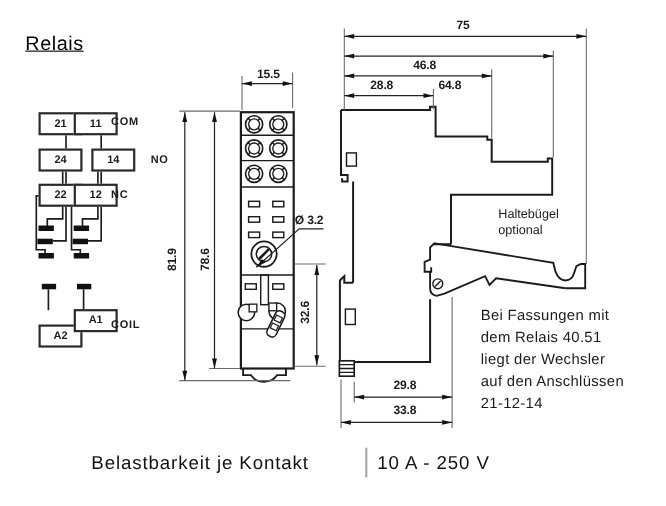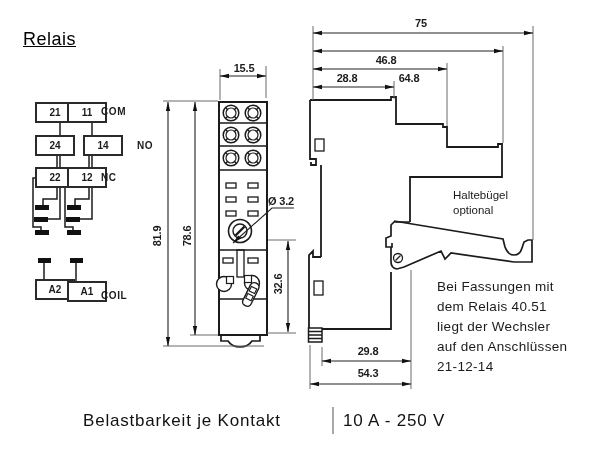--- a/index.html
+++ b/index.html
@@ -180,40 +180,40 @@
   <div class="abs title" style="left:23px;top:29px;">
     <div>Relais</div>
   </div>
 
   <div class="tbox" style="left:35px;top:102px;">21</div>
   <div class="tbox" style="left:67px;top:102px;">11</div>
   <div class="tbox" style="left:35px;top:135px;">24</div>
   <div class="tbox" style="left:83px;top:135px;">14</div>
   <div class="tbox" style="left:35px;top:167px;">22</div>
   <div class="tbox" style="left:67px;top:167px;">12</div>
-  <div class="tbox" style="left:35px;top:279px;">A2</div>
+  <div class="tbox" style="left:35px;top:295px;">A2</div>
   <div class="tbox" style="left:67px;top:281px;">A1</div>
 
   <div class="clabel" style="left:101px;top:106px;">COM</div>
   <div class="clabel" style="left:101px;top:140px;padding-left:36px;">NO</div>
   <div class="clabel" style="left:101px;top:172px;">NC</div>
   <div class="clabel" style="left:101px;top:290px;">COIL</div>
 
   <div class="dimh" style="left:244px;top:62px;">15.5</div>
   <div class="dimv" style="left:157px;top:236px;">81.9</div>
   <div class="dimv" style="left:187px;top:236px;">78.6</div>
   <div class="dimh" style="left:281px;top:195px;">Ø 3.2</div>
   <div class="dimv" style="left:278px;top:284px;">32.6</div>
 
   <div class="dimh" style="left:421px;top:17px;">75</div>
   <div class="dimh" style="left:409px;top:36px;margin-top:36px;">64.8</div>
   <div class="dimh" style="left:386px;top:54px;">46.8</div>
   <div class="dimh" style="left:347px;top:72px;">28.8</div>
   <div class="dimh" style="left:368px;top:345px;">29.8</div>
-  <div class="dimh" style="left:368px;top:367px;">54.3</div>
+  <div class="dimh" style="left:368px;top:367px;">33.8</div>
 
   <div class="clipnote" style="left:453px;top:188px;">
     <div>Haltebügel</div>
     <div>optional</div>
   </div>
 
   <div class="note" style="left:437px;top:277px;">
     <div>Bei Fassungen mit</div>
     <div>dem Relais 40.51</div>
     <div>liegt der Wechsler</div>

